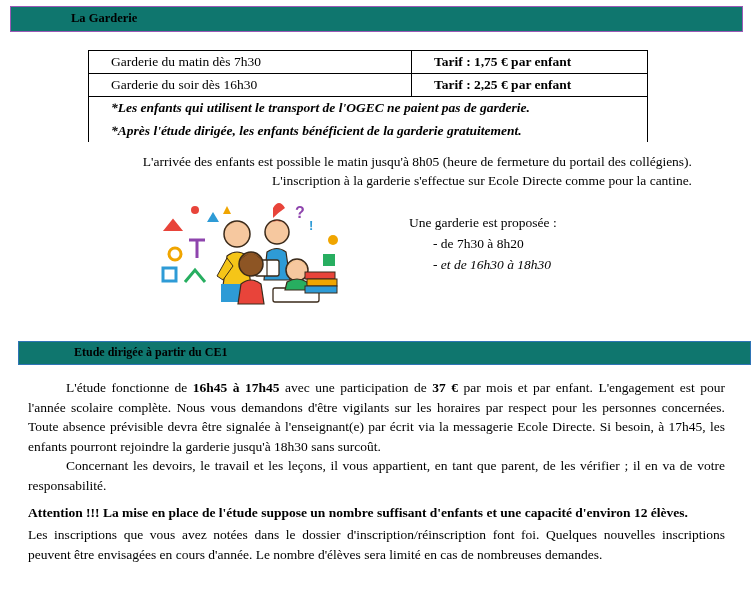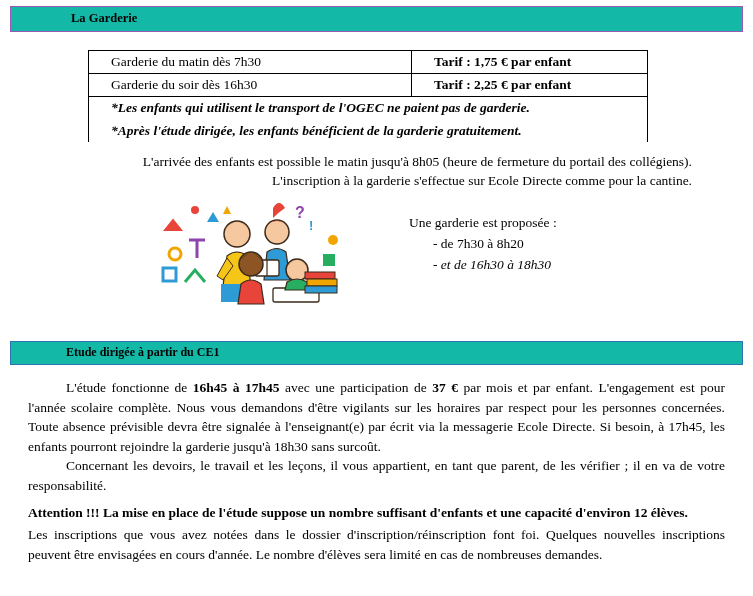--- a/index.html
+++ b/index.html
@@ -13,21 +13,21 @@
     position: relative;
     font-family: "Liberation Serif", serif;
     color: #000000;
     overflow: hidden;
   }
 
   
   .banner {
     position: absolute;
     box-sizing: border-box;
-    background: #14b8a6;
+    background: #0f766e;
   }
   .banner-title {
     font-family: "Liberation Serif", serif;
     font-weight: bold;
     font-size: 12.5px;
   }
 
   #garderie-banner {
     left: 10px;
     top: 6px;
@@ -35,21 +35,21 @@
     height: 26px;
     border: 1.5px solid #9b59b6;
   }
   #garderie-banner .banner-title {
     position: absolute;
     left: 60px;
     top: 4px;
   }
 
   #etude-banner {
-    left: 10px;
+    left: 18px;
     top: 341px;
     width: 733px;
     height: 24px;
     border: 1.5px solid #2e74b5;
   }
   #etude-banner .banner-title {
     position: absolute;
     left: 55px;
     top: 3px;
     font-size: 12px;

